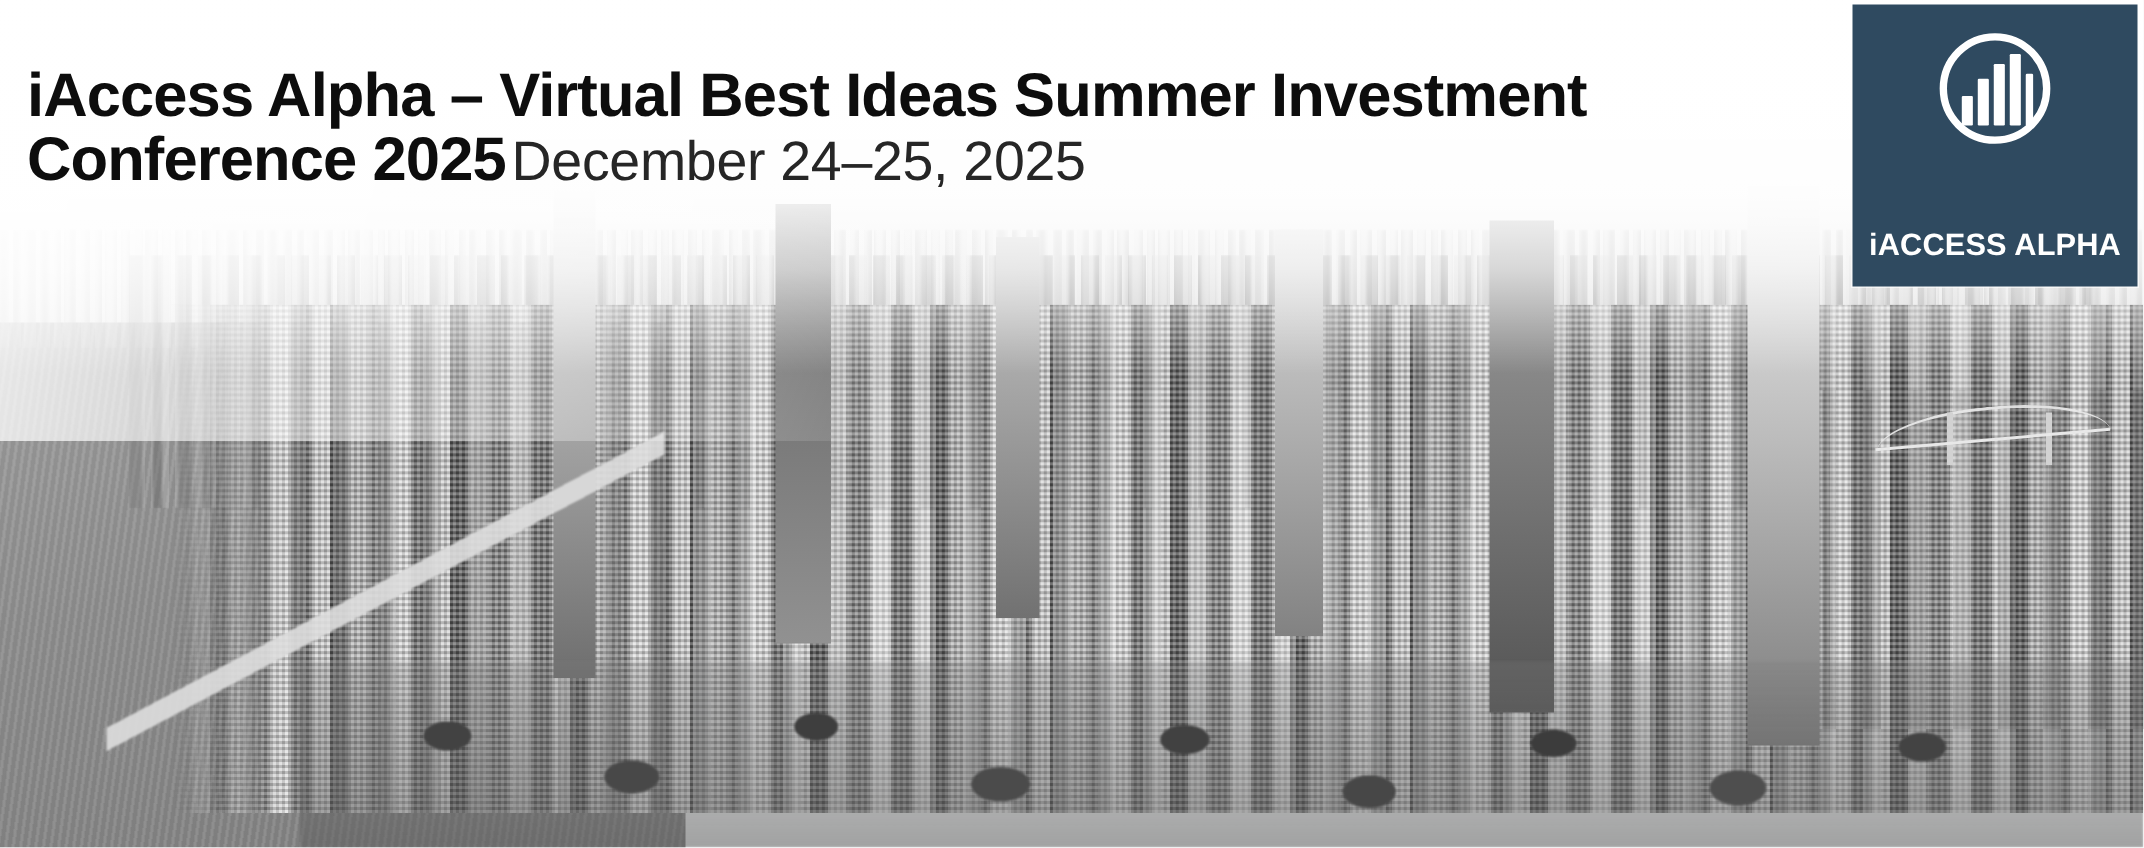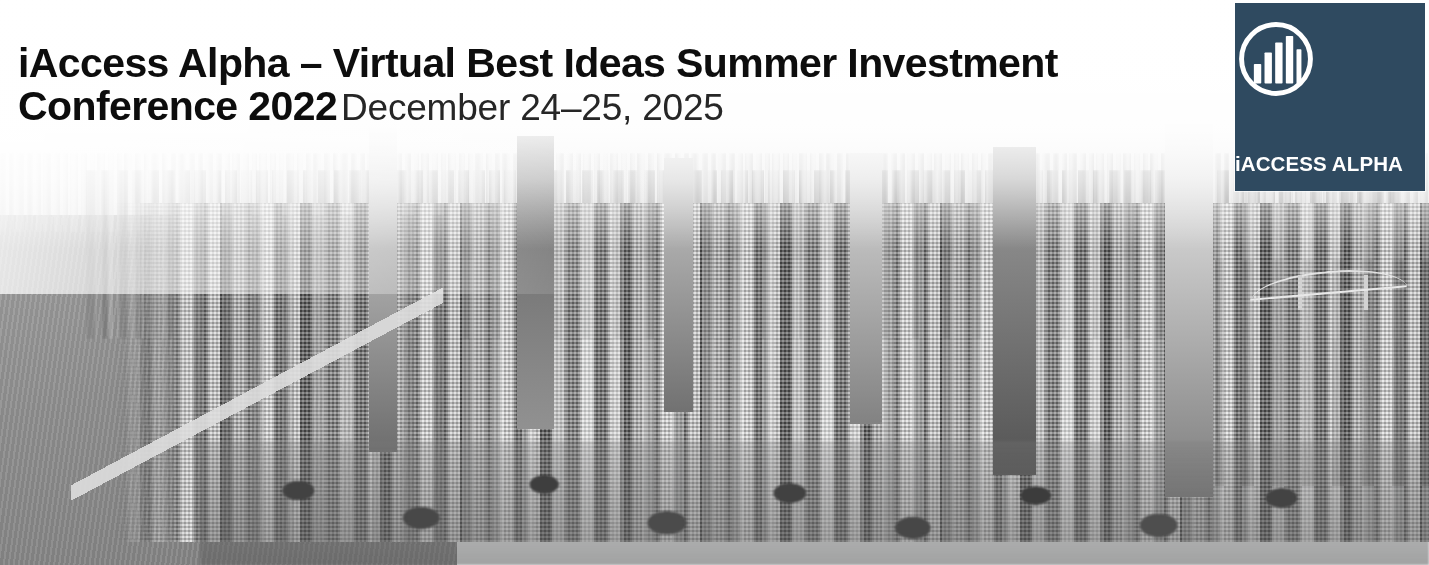--- a/index.html
+++ b/index.html
@@ -279,20 +279,21 @@
   .logo-plate {
     position: absolute;
     right: 4px;
     top: 3px;
     width: 190px;
     height: 188px;
     background: #2f4a60;
     box-shadow: 0 0 0 1px rgba(255,255,255,0.65);
     display: flex;
     flex-direction: column;
+    align-items: center;
     justify-content: center;
     z-index: 6;
     gap: 48px;
   }
   .logo-mark {
     width: 82px;
     height: 82px;
     margin-bottom: 4px;
   }
   .logo-wordmark {
@@ -333,21 +334,21 @@
         <div class="pier p2"></div>
         <div class="deck"></div>
       </div>
     </div>
 
     <div class="wash"></div>
     <div class="wash-left"></div>
   </div>
 
   <div class="headline">
-    <span class="title">iAccess Alpha – Virtual Best Ideas Summer Investment Conference 2022</span>
+    <span class="title">iAccess Alpha – Virtual Best Ideas Summer Investment Conference 2025</span>
     <span class="dates">December 24–25, 2025</span>
   </div>
 
   <div class="logo-plate">
     <svg class="logo-mark" viewBox="0 0 100 100" aria-hidden="true">
       <circle cx="50" cy="50" r="42" fill="none" stroke="#ffffff" stroke-width="6"></circle>
       <g fill="#ffffff">
         <rect x="23" y="56" width="9" height="24" rx="1"></rect>
         <rect x="36" y="42" width="9" height="38" rx="1"></rect>
         <rect x="49" y="30" width="9" height="50" rx="1"></rect>

